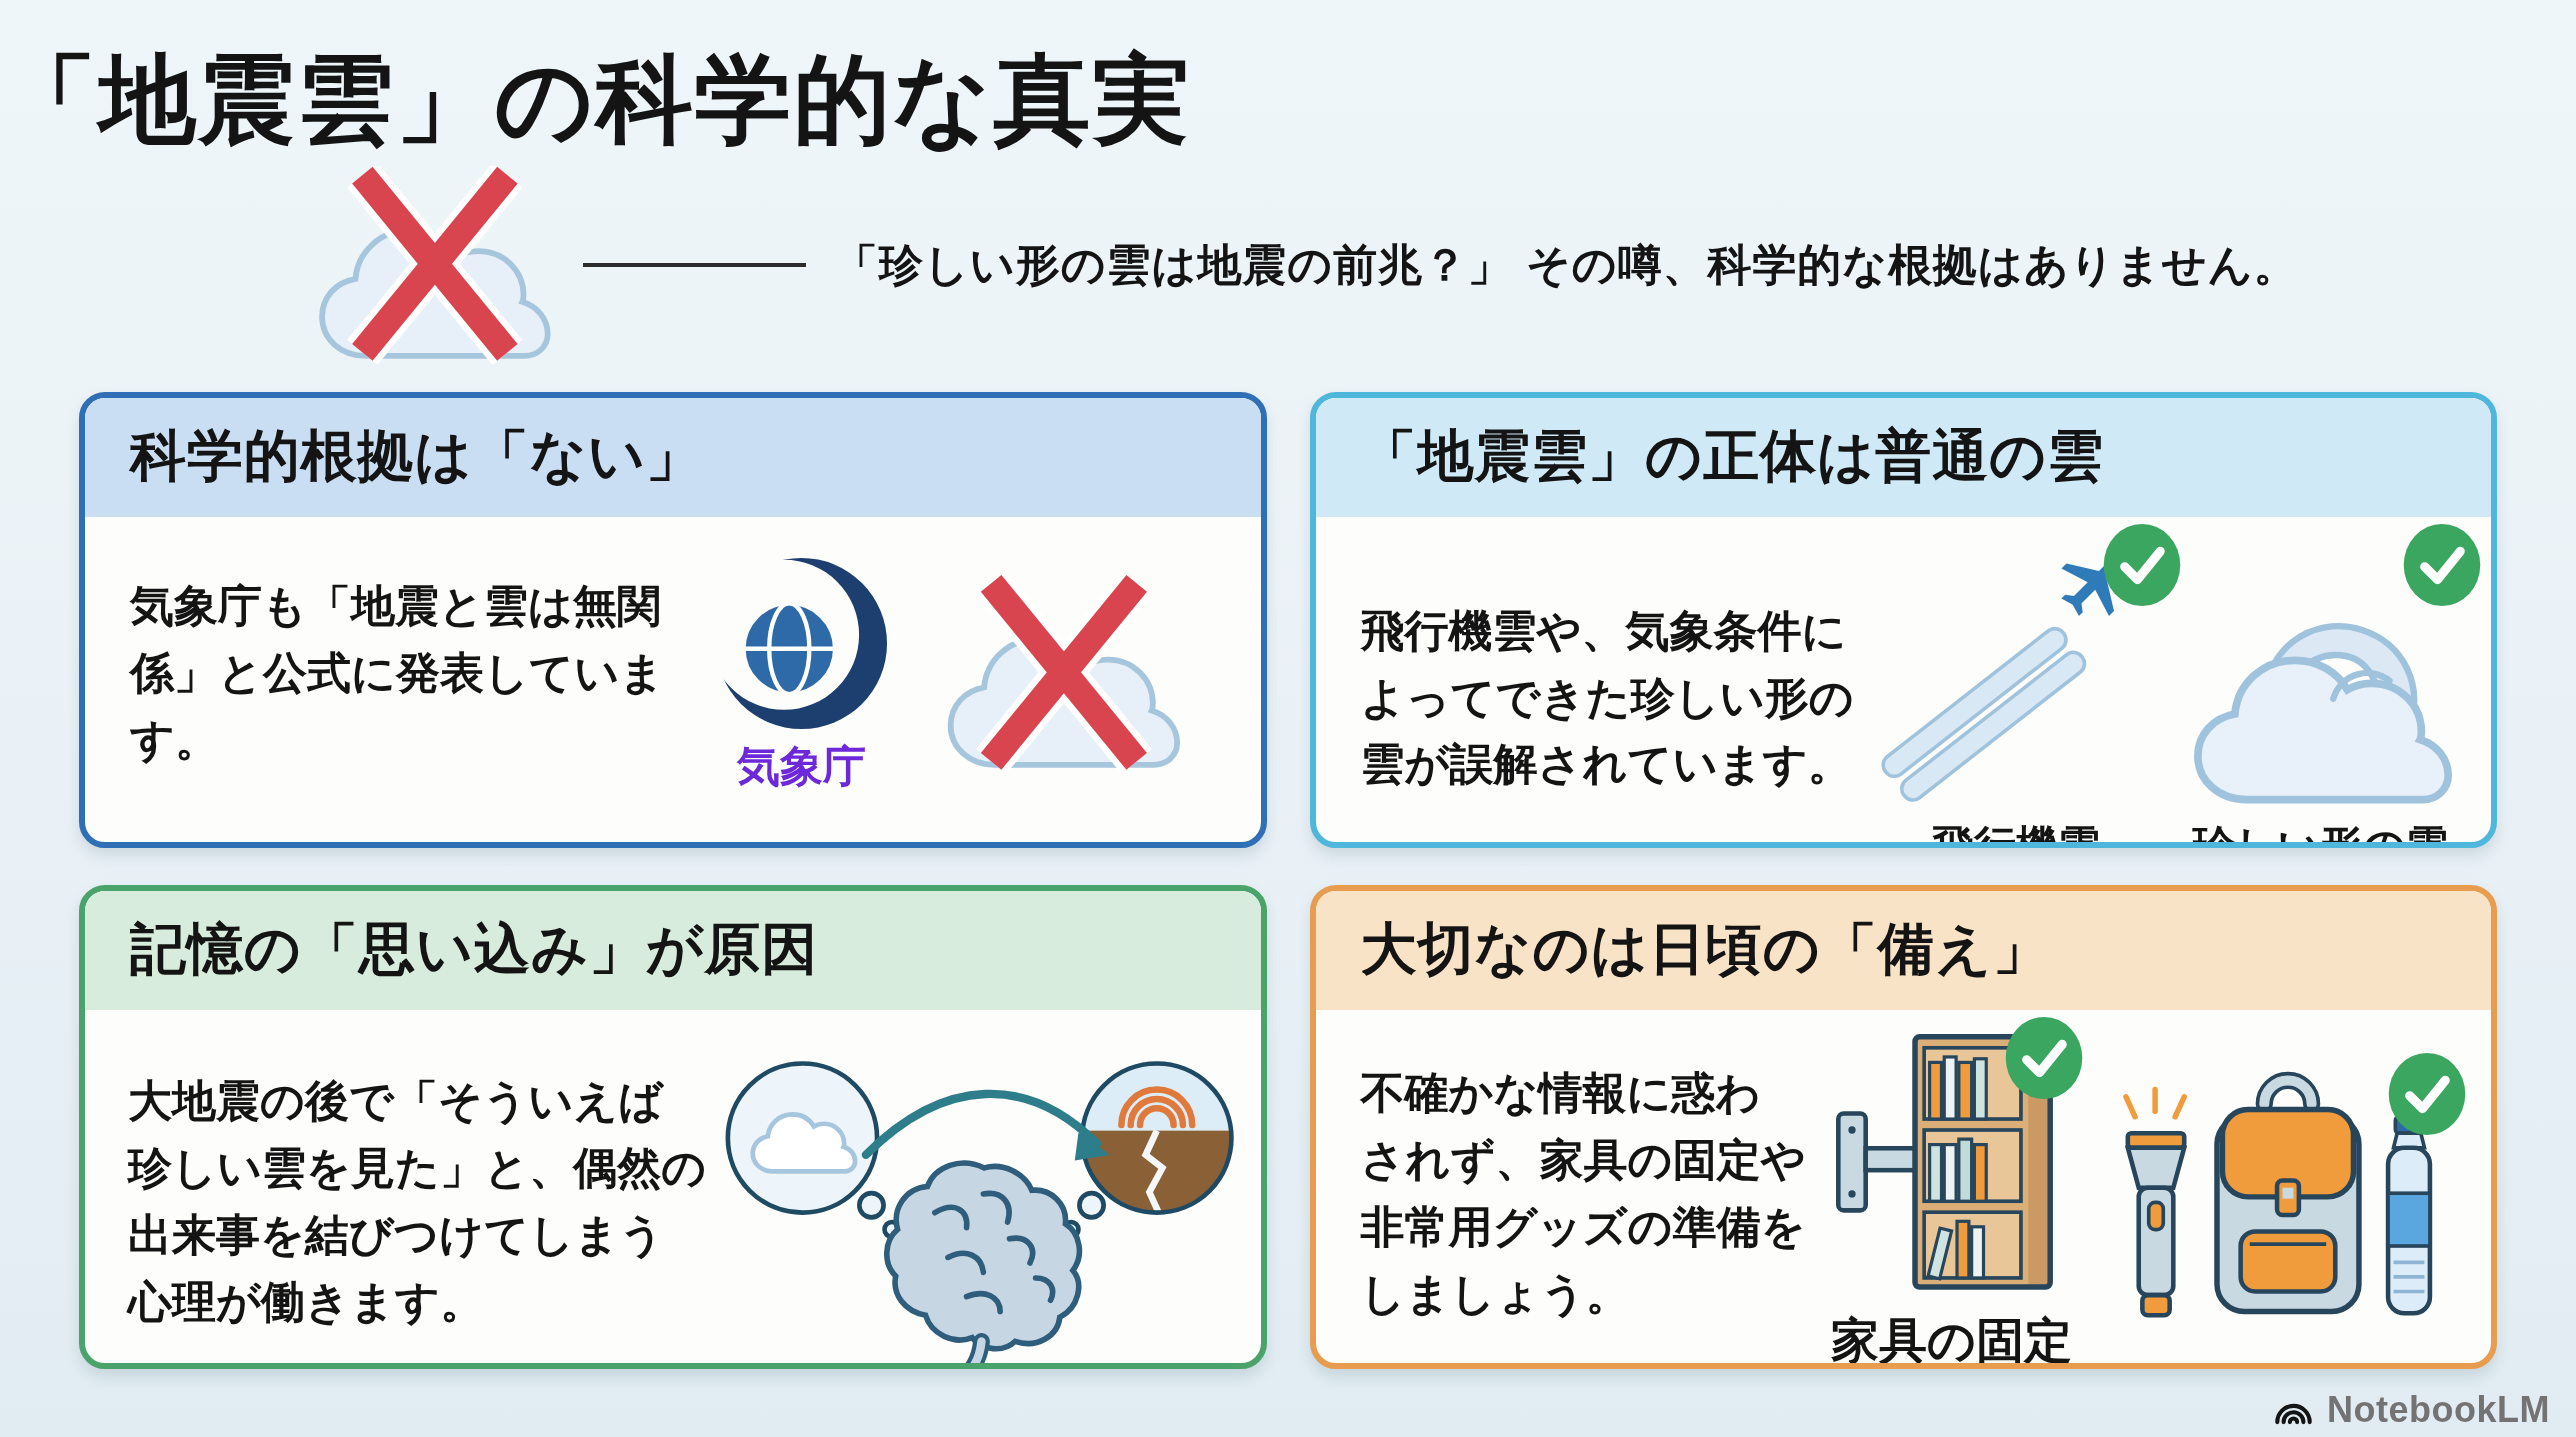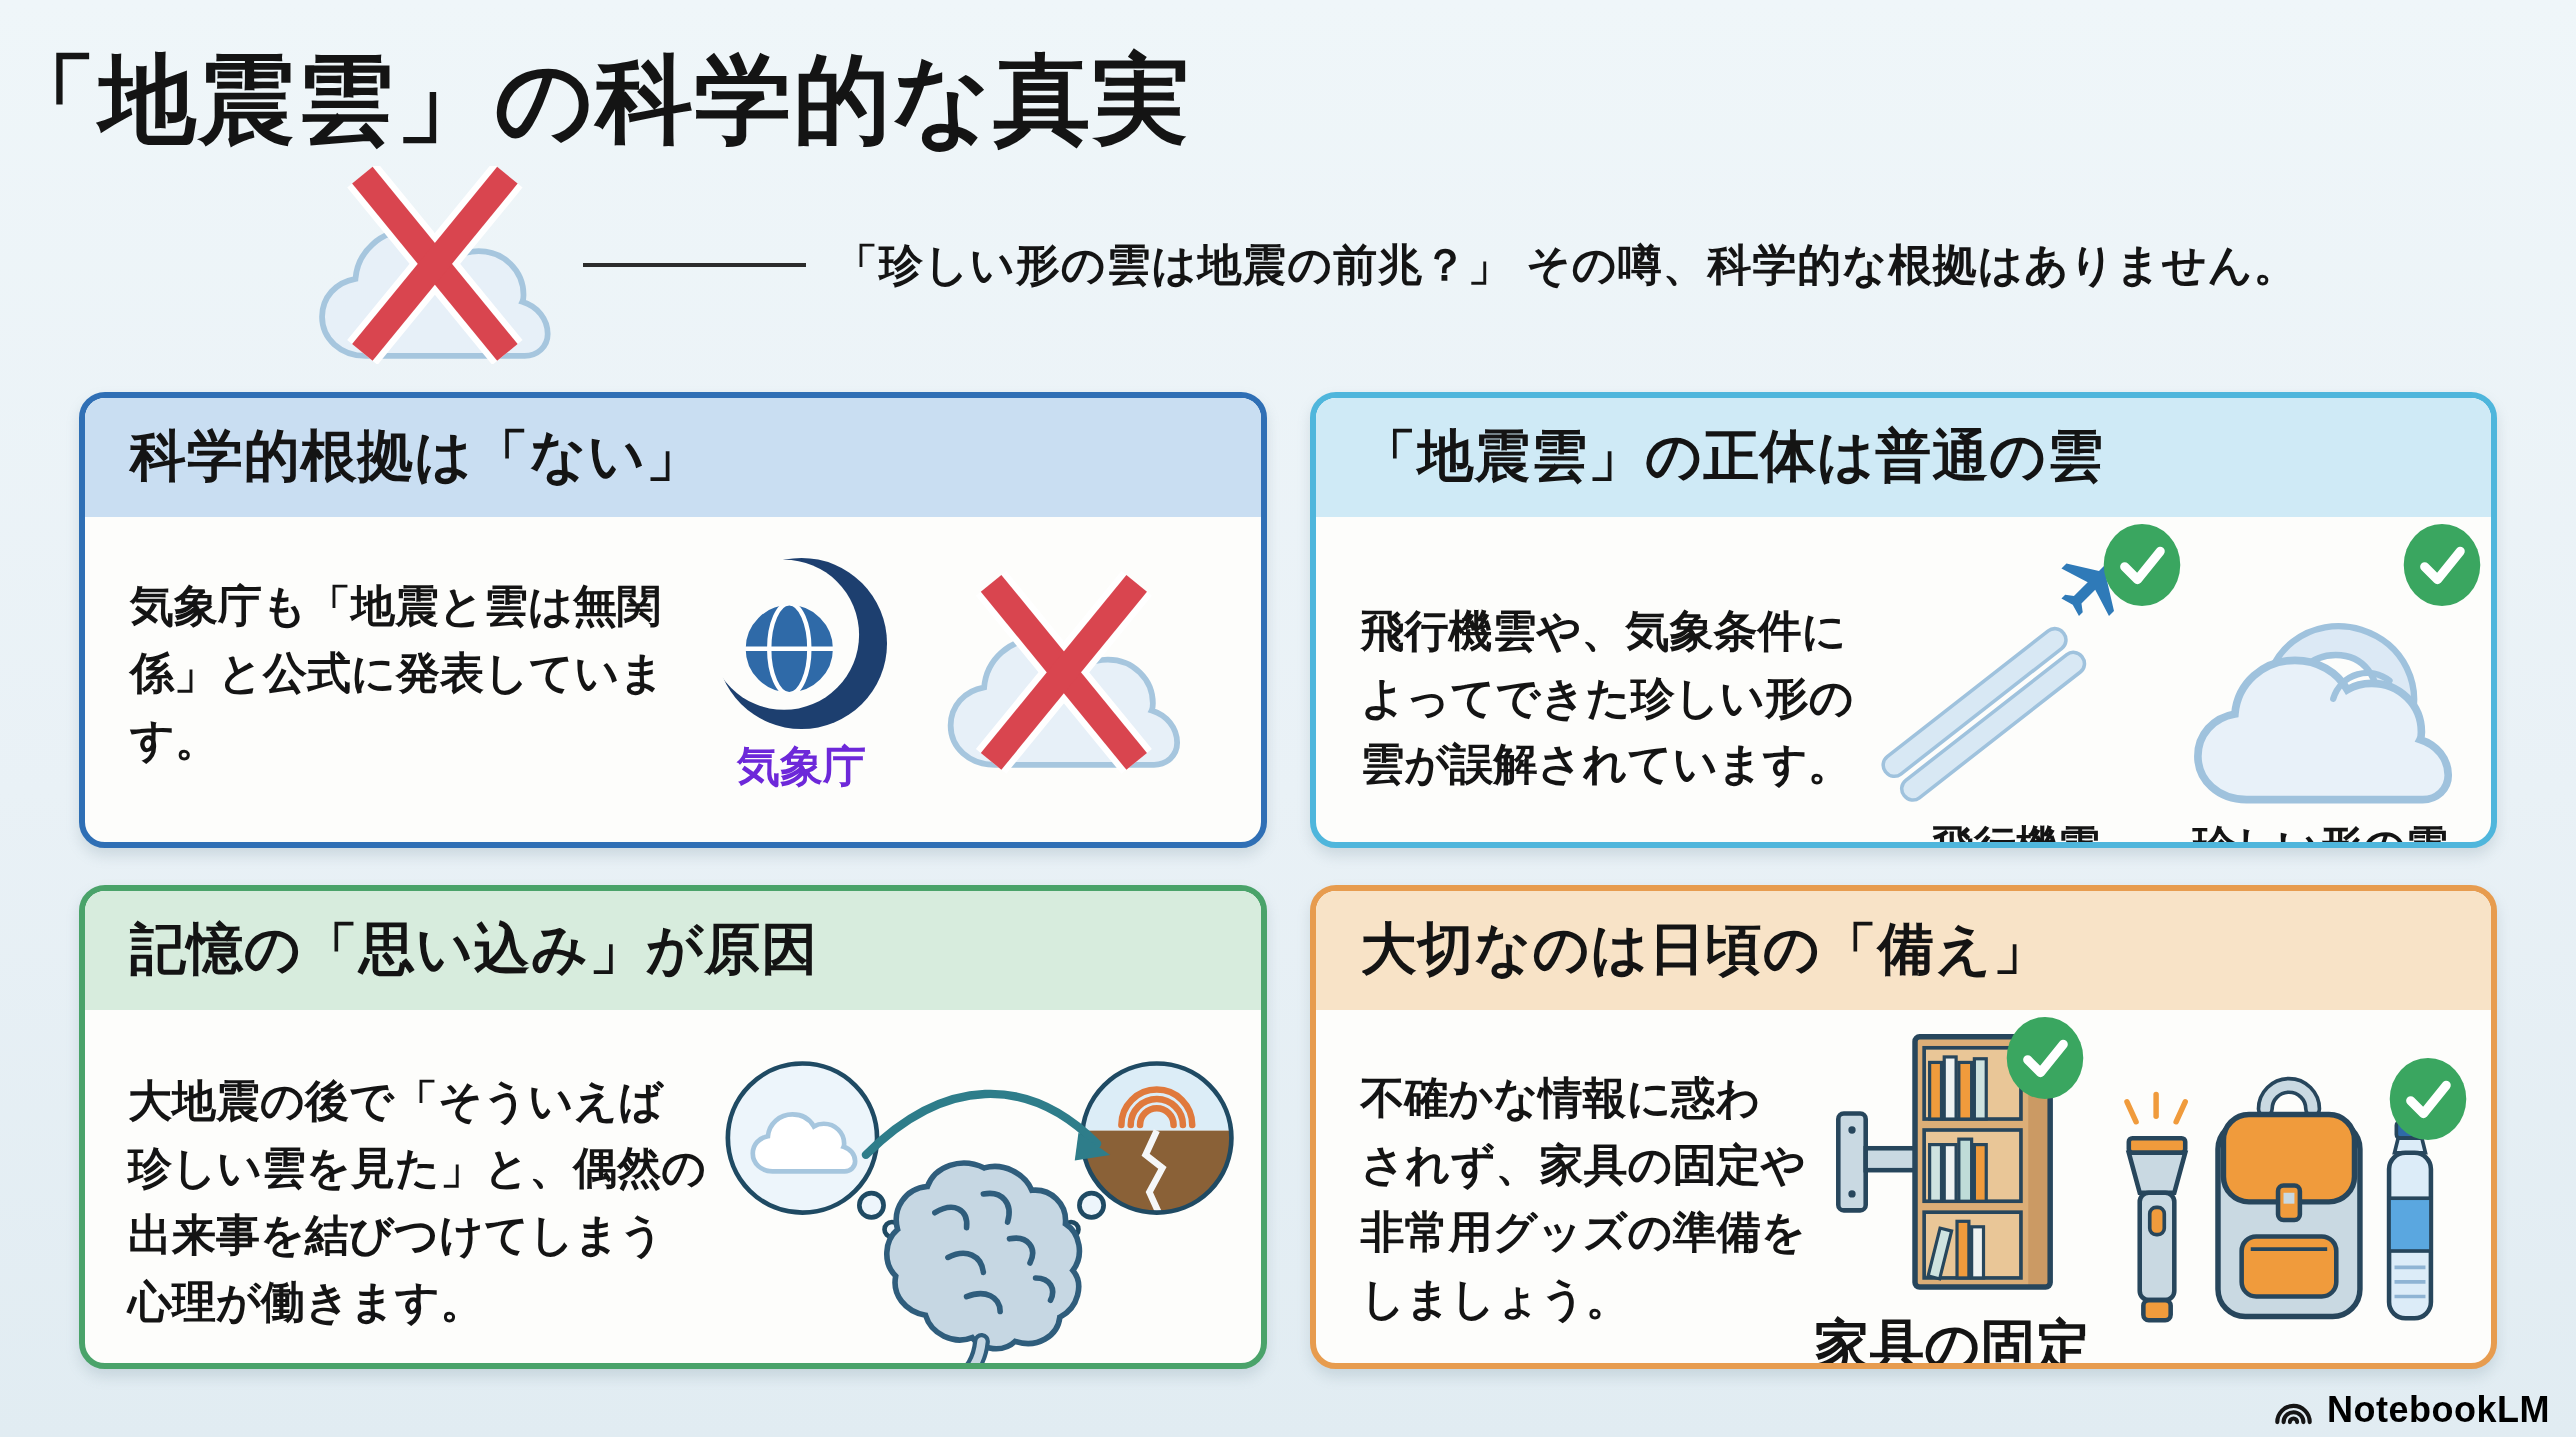--- a/index.html
+++ b/index.html
@@ -98,29 +98,29 @@
   .hl {
     background: #f5a947;
     padding: 0.9px 11.2px;
     white-space: pre-line;
     box-decoration-break: clone;
     -webkit-box-decoration-break: clone;
   }
 
   
   .card-body--prepare { padding: 5.6px 24px 13px 45px; }
-  .card-body--prepare .fig-label { font-size: 55px; }
+  .card-body--prepare .fig-label { font-size: 48px; }
 
   
   .footer {
     position: absolute; right: 26px; bottom: 7.5px;
     display: flex; align-items: center; gap: 11.2px;
   }
   .footer-logo { width: 45px; height: 39px; }
-  .footer-text { font-size: 36px; font-weight: 600; letter-spacing: 0.5px; color: #000000; }
+  .footer-text { font-size: 36px; font-weight: 600; letter-spacing: 0.5px; color: #737373; }
 </style>
 </head>
 <body>
 
 <svg width="0" height="0" style="position:absolute" aria-hidden="true">
   <defs>
     <path id="cloud-shape" d="M50 135 C28 135 12 120 12 101 C12 84 24 71 41 68 C43 44 63 26 88 26 C106 26 121 35 129 49 C134 46 141 44 148 44 C170 44 187 61 187 82 C187 84 187 86 186 88 C199 92 208 103 208 116 C208 127 199 135 188 135 Z"></path>
     <g id="crossed-cloud-sym">
       <use href="#cloud-shape" transform="translate(5,30)" fill="#e7f0f8" stroke="#a6c6de" stroke-width="5"></use>
       <path d="M52 8 L178 162" stroke="#ffffff" stroke-width="34"></path>

